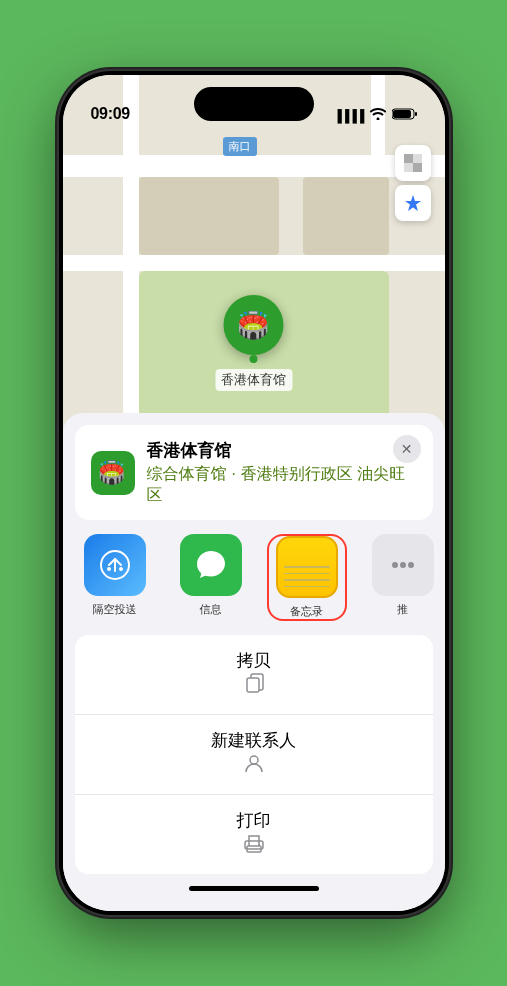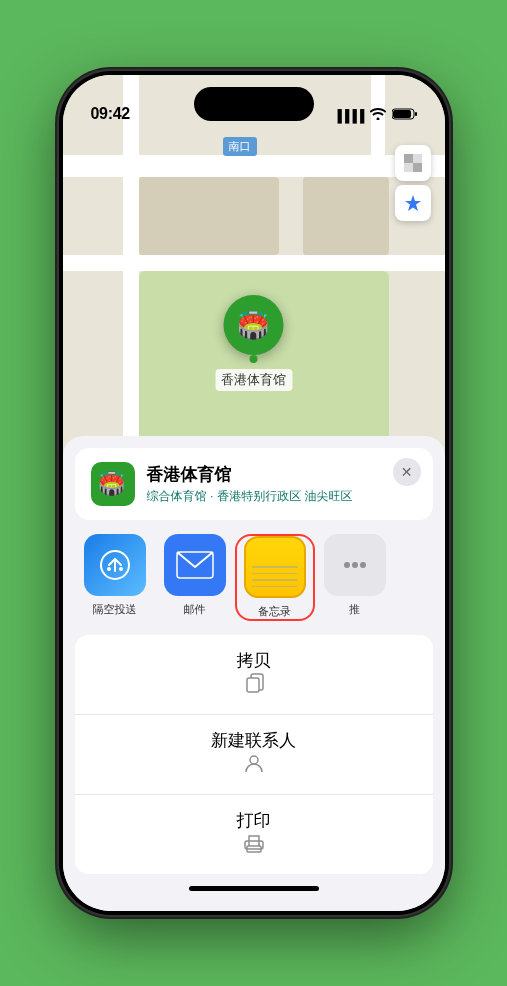--- a/index.html
+++ b/index.html
@@ -222,43 +222,43 @@
       margin-right: 12px;
       flex-shrink: 0;
     }
     .venue-text {}
     .venue-name {
       font-size: 17px;
       font-weight: 600;
       color: #000;
     }
     .venue-subtitle {
-      font-size: 12px;
-      color: #0f766e;
+      font-size: 16px;
+      color: #4d7c0f;
       margin-top: 2px;
     }
     .close-btn {
       position: absolute;
       top: 10px;
       right: 12px;
       width: 28px;
       height: 28px;
       background: #e5e5ea;
       border-radius: 50%;
       display: flex;
       align-items: center;
       justify-content: center;
       font-size: 14px;
       color: #666;
       cursor: pointer;
     }
     
     .share-row {
       display: flex;
-      gap: 0;
+      gap: 16px;
       padding: 14px 12px 6px;
       overflow: hidden;
     }
     .share-item {
       display: flex;
       flex-direction: column;
       align-items: center;
       width: 80px;
       flex-shrink: 0;
     }
@@ -344,21 +344,21 @@
   </style>
 </head>
 <body>
 
 <div class="phone-frame">
   <div class="phone-inner">
 
     <div class="dynamic-island"></div>
 
     <div class="status-bar">
-      <div class="status-time">09:42</div>
+      <div class="status-time">09:09</div>
       <div class="status-icons">
         <span style="font-size:12px; letter-spacing:-1px;">▐▐▐▐</span>
         <span>
           <svg width="16" height="12" viewBox="0 0 16 12">
               <path d="M8 9.5c.8 0 1.5.7 1.5 1.5S8.8 12.5 8 12.5s-1.5-.7-1.5-1.5.7-1.5 1.5-1.5zm0-3.5c1.7 0 3.2.7 4.3 1.8l1.4-1.4C12.1 4.8 10.2 4 8 4s-4.1.8-5.7 2.4L3.7 7.8C4.8 6.7 6.3 6 8 6zm0-4C10.7 2 13.2 3 15 4.8l1.4-1.4C14.4 1.2 11.3 0 8 0S1.6 1.2-.4 3.4L1 4.8C2.8 3 5.3 2 8 2z" fill="#000"></path>
             </svg>
         </span>
         <span>
           <svg width="25" height="12" viewBox="0 0 25 12">
               <rect x="0" y="1" width="22" height="10" rx="3" ry="3" fill="none" stroke="#000" stroke-width="1"></rect>
@@ -419,31 +419,29 @@
             <svg width="32" height="32" viewBox="0 0 32 32">
                 <circle cx="16" cy="16" r="14" fill="none" stroke="white" stroke-width="2"></circle>
                 <path d="M16 10 L16 22 M10 16 L16 10 L22 16" stroke="white" stroke-width="2" fill="none" stroke-linecap="round"></path>
                 <circle cx="10" cy="20" r="2" fill="white"></circle>
                 <circle cx="22" cy="20" r="2" fill="white"></circle>
               </svg>
           </div>
           <div class="share-item-label">隔空投送</div>
         </div>
 
-
         <div class="share-item">
-          <div class="share-item-icon mail">
-            <svg width="38" height="28" viewBox="0 0 38 28">
-                <rect x="0" y="0" width="38" height="28" rx="3" fill="none"></rect>
-                <path d="M1 1 L19 16 L37 1" stroke="white" stroke-width="2" fill="none"></path>
-                <rect x="1" y="1" width="36" height="26" rx="3" fill="none" stroke="white" stroke-width="1.5"></rect>
+          <div class="share-item-icon messages">
+            <svg width="36" height="36" viewBox="0 0 36 36">
+                <path d="M18 4C10.3 4 4 9.8 4 17c0 3.7 1.6 7.1 4.3 9.5L7 31l5.2-2.3c1.8.6 3.8.8 5.8.8 7.7 0 14-5.8 14-13S25.7 4 18 4z" fill="white"></path>
               </svg>
           </div>
-          <div class="share-item-label">邮件</div>
-        </div>
+          <div class="share-item-label">信息</div>
+        </div>
+
 
         <div class="share-item notes-highlighted" style="border: 2.5px solid #ff3b30; border-radius: 16px; padding-top:0;">
           <div class="share-item-icon notes" style="position:relative;">
             <div class="notes-lines">
               <div class="notes-line"></div>
               <div class="notes-line"></div>
               <div class="notes-line"></div>
               <div class="notes-line"></div>
             </div>
           </div>

